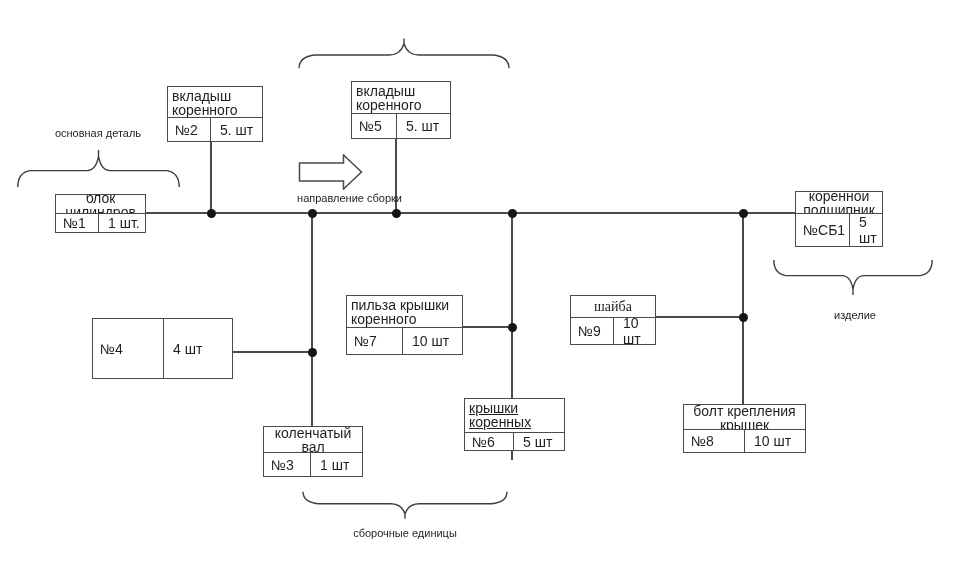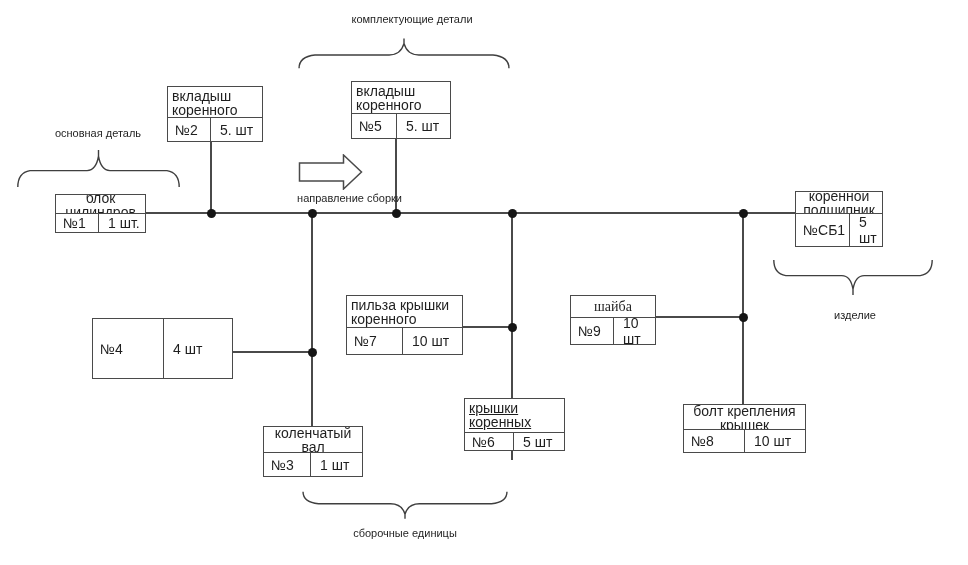--- a/index.html
+++ b/index.html
@@ -70,21 +70,20 @@
     <path d="M 1 1 Q 1 15 16 17 L 86 17 Q 97 17 100 31 L 100 37 L 100 31 Q 103 17 114 17 L 184 17 Q 199 15 199 1"></path>
   </svg>
   <svg class="brace" style="left:302px; top:491px;" width="206" height="30" viewBox="0 0 200 40" preserveAspectRatio="none">
     <path d="M 1 1 Q 1 15 16 17 L 86 17 Q 97 17 100 31 L 100 37 L 100 31 Q 103 17 114 17 L 184 17 Q 199 15 199 1"></path>
   </svg>
 
   <svg class="dir-arrow" style="left:298px; top:154px;" width="65" height="36" viewBox="0 0 64 36">
     <polygon points="1,9 45,9 45,1 63,18 45,35 45,27 1,27"></polygon>
   </svg>
 
-  <div class="ann" style="left:312px; top:13px; width:200px;">комплектующие детали</div>
   <div class="ann" style="left:18px; top:127px; width:160px;">основная деталь</div>
   <div class="ann" style="left:242px; top:192px; width:160px;text-align:right;">направление сборки</div>
   <div class="ann" style="left:775px; top:309px; width:160px;">изделие</div>
   <div class="ann" style="left:325px; top:527px; width:160px;">сборочные единицы</div>
 
   <div class="pbox" style="left:55px; top:194px; width:91px; height:39px;">
     <div class="title center" style="height:19px;">блок цилиндров</div>
     <div class="row">
       <div class="num" style="width:43px;">№1</div>
       <div class="qty">1 шт.</div>

